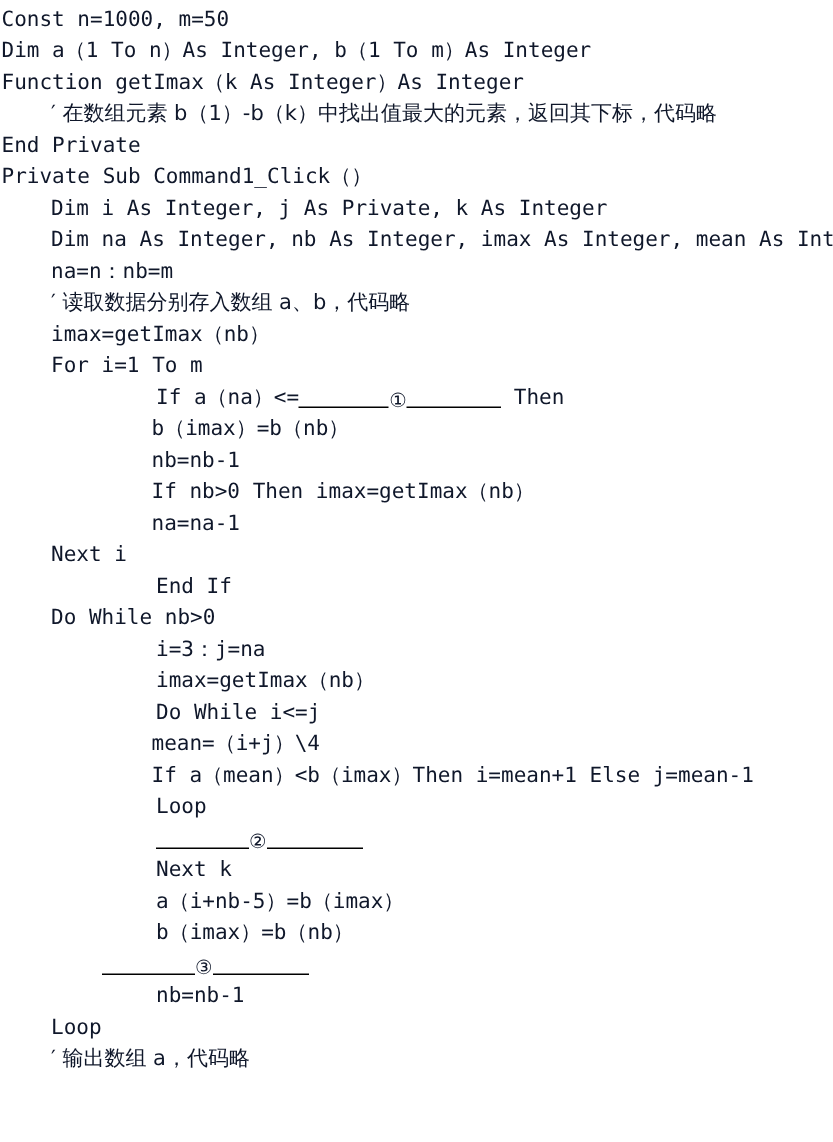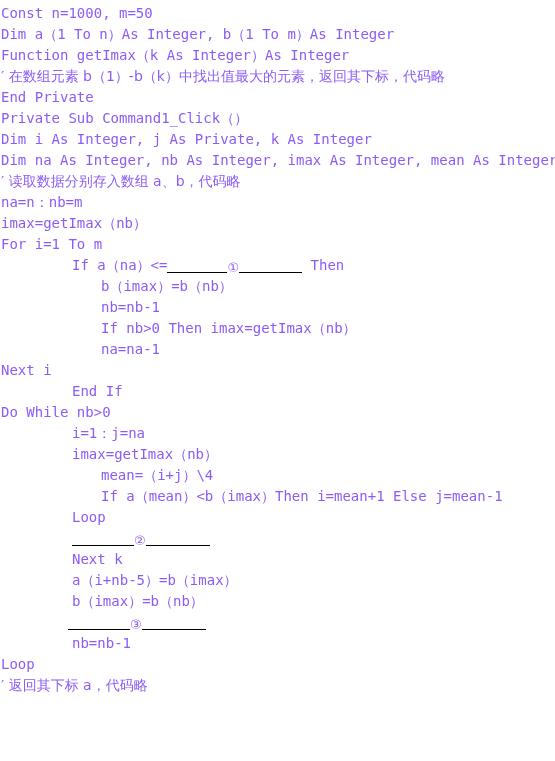--- a/index.html
+++ b/index.html
@@ -16,26 +16,26 @@
   }
   #code-listing {
     padding: 3px 0 0 1px;
   }
   .code-line {
     font-size: 14px;
     line-height: 21px;
     height: 21px;
     white-space: pre;
     letter-spacing: 0px;
-    color: #8b5cf6;
+    color: #0f172a;
   }
   
   .ind-0 { padding-left: 0px; }
-  .ind-1 { }
-  .ind-2 { padding-left: 71px; }
+  .ind-1 { padding-left: 33px; }
+  .ind-2 { padding-left: 103px; }
   .ind-3 { padding-left: 100px; }
 
   .cjk {
     font-family: "DejaVu Sans", "Liberation Sans", sans-serif;
     font-size: 14px;
   }
   .blank-wrap {
     display: inline-block;
     position: relative;
     vertical-align: baseline;
@@ -75,23 +75,23 @@
   <div class="code-line ind-1 cjk"><span>′ 在数组元素 b（1）-b（k）中找出值最大的元素，返回其下标，代码略</span></div>
 
   <div class="code-line ind-0"><span>End Private</span></div>
 
   <div class="code-line ind-0"><span>Private Sub Command1_Click（）</span></div>
 
   <div class="code-line ind-1"><span>Dim i As Integer, j As Private, k As Integer</span></div>
 
   <div class="code-line ind-1"><span>Dim na As Integer, nb As Integer, imax As Integer, mean As Integer</span></div>
 
+  <div class="code-line ind-1"><span>na=n：nb=m</span></div>
+
   <div class="code-line ind-1 cjk"><span>′ 读取数据分别存入数组 a、b，代码略</span></div>
-
-  <div class="code-line ind-1"><span>na=n：nb=m</span></div>
 
   <div class="code-line ind-1"><span>imax=getImax（nb）</span></div>
 
   <div class="code-line ind-1"><span>For i=1 To m</span></div>
 
   <div class="code-line ind-2"><span>If a（na）&lt;=</span><span class="blank-wrap"><span class="rule rule-l"></span><span class="circnum">①</span><span class="rule rule-r"></span></span><span> Then</span></div>
 
   <div class="code-line ind-3"><span>b（imax）=b（nb）</span></div>
 
   <div class="code-line ind-3"><span>nb=nb-1</span></div>
@@ -100,24 +100,25 @@
 
 
   <div class="code-line ind-3"><span>na=na-1</span></div>
 
   <div class="code-line ind-1"><span>Next i</span></div>
 
   <div class="code-line ind-2"><span>End If</span></div>
 
   <div class="code-line ind-1"><span>Do While nb&gt;0</span></div>
 
-  <div class="code-line ind-2"><span>i=1：j=na</span></div>
+  <div class="code-line ind-2"><span>i=3：j=na</span></div>
 
   <div class="code-line ind-2"><span>imax=getImax（nb）</span></div>
 
+  <div class="code-line ind-2"><span>Do While i&lt;=j</span></div>
 
   <div class="code-line ind-3"><span>mean=（i+j）\4</span></div>
 
   <div class="code-line ind-3"><span>If a（mean）&lt;b（imax）Then i=mean+1 Else j=mean-1</span></div>
 
   <div class="code-line ind-2"><span>Loop</span></div>
 
 
   <div class="code-line ind-2 blank-line"><span class="blank-wrap"><span class="rule rule-l2"></span><span class="circnum">②</span><span class="rule rule-r2"></span></span></div>
 
@@ -126,17 +127,17 @@
   <div class="code-line ind-2"><span>a（i+nb-5）=b（imax）</span></div>
 
   <div class="code-line ind-2"><span>b（imax）=b（nb）</span></div>
 
   <div class="code-line blank-line" style="padding-left:67px;"><span class="blank-wrap"><span class="rule rule-l2"></span><span class="circnum">③</span><span class="rule rule-r2"></span></span></div>
 
   <div class="code-line ind-2"><span>nb=nb-1</span></div>
 
   <div class="code-line ind-1"><span>Loop</span></div>
 
-  <div class="code-line ind-1 cjk"><span>′ 返回其下标 a，代码略</span></div>
+  <div class="code-line ind-1 cjk"><span>′ 输出数组 a，代码略</span></div>
 
   <div class="code-line ind-0"></div>
 
 </div>
 
 </body></html>

